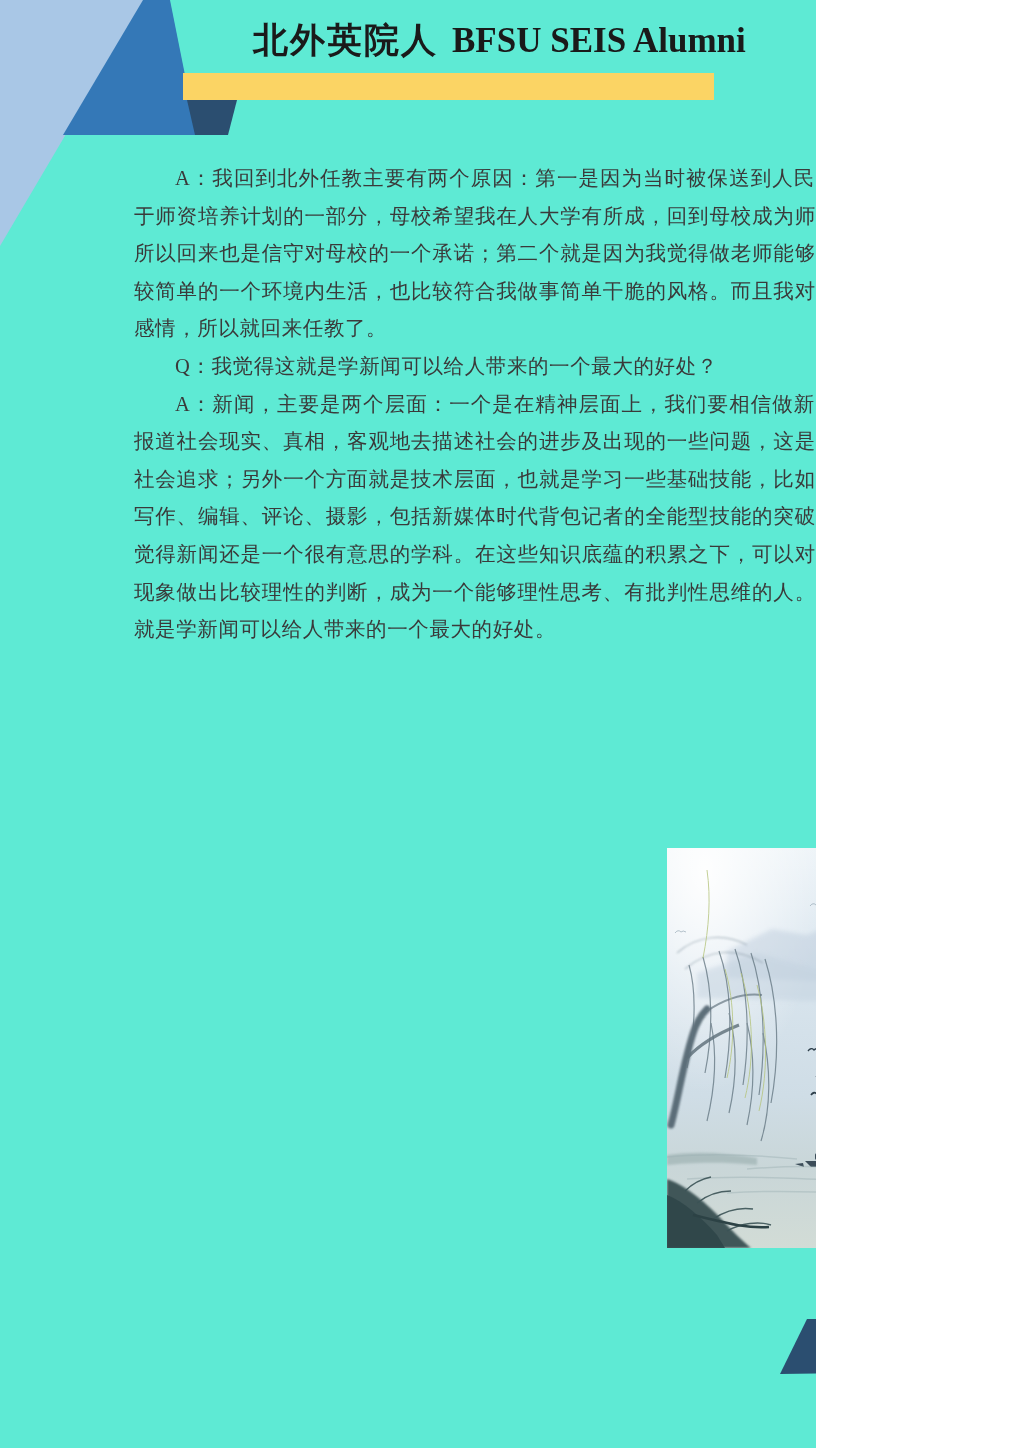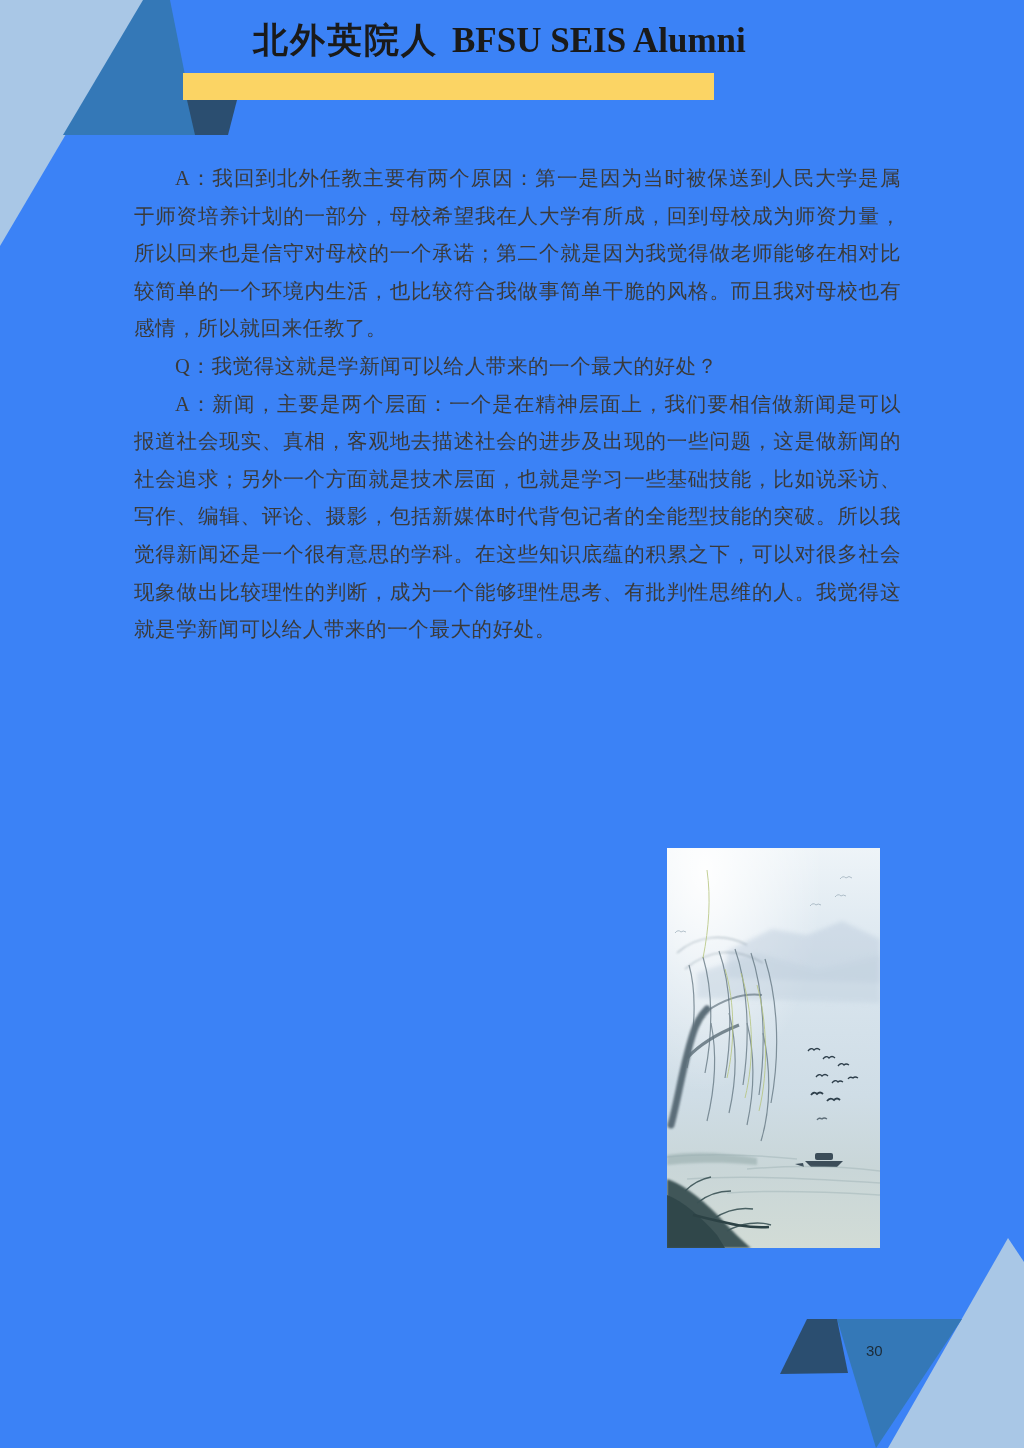--- a/index.html
+++ b/index.html
@@ -1,17 +1,17 @@
 <!DOCTYPE html>
 <html><head>
 <meta charset="utf-8">
 <style>
   html,body{margin:0;padding:0;background:#ffffff;}
   .page{
-    position:relative;width:1024px;height:1448px;background:#3b82f6;overflow:hidden;
+    position:relative;width:816px;height:1448px;background:#5eead4;overflow:hidden;
     font-family:"Liberation Serif","DejaVu Serif",serif;
   }
   .decor{position:absolute;pointer-events:none;}
   .decor-tl{left:0;top:0;}
   .decor-br{left:770px;top:1230px;}
   .yellow-bar{
     position:absolute;left:183px;top:73px;width:531px;height:27px;
     background:#fbd464;
   }
   .title{

